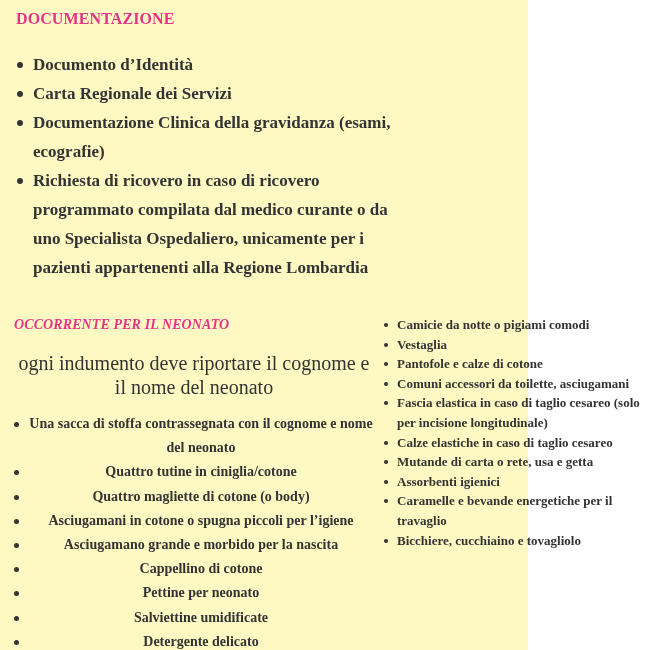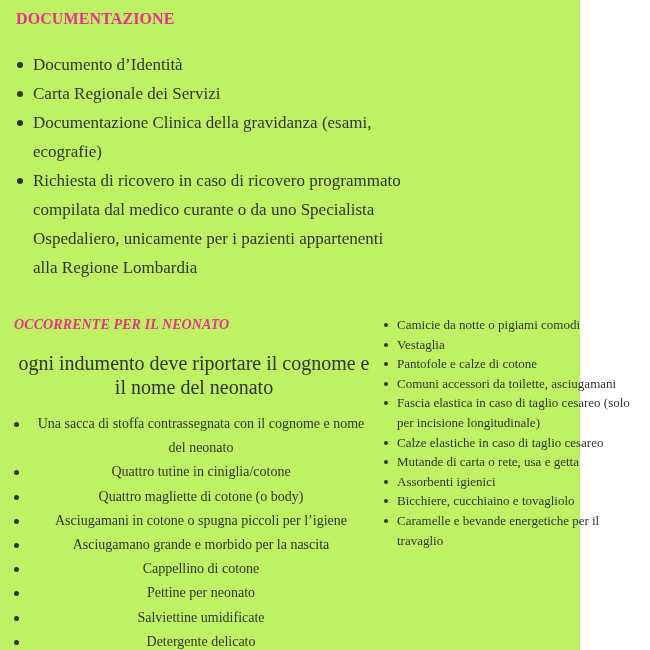--- a/index.html
+++ b/index.html
@@ -1,31 +1,31 @@
 <!DOCTYPE html>
 <html><head>
   <meta charset="utf-8">
   <style>
     * { margin: 0; padding: 0; box-sizing: border-box; }
     html, body {
       width: 650px; height: 650px; background: #ffffff; overflow: hidden;
       font-family: "DejaVu Serif", "Liberation Serif", serif;
       color: #333333;
     }
-    .page { position: relative; width: 580px; height: 650px; background: #bef264; }
+    .page { position: relative; width: 528px; height: 650px; background: #fef9c3; }
 
     .heading {
       color: #e5338a;
       font-family: "Liberation Serif", serif;
       font-weight: bold;
       letter-spacing: 0.1px;
     }
 
     ul.bullets { list-style: none; }
-    ul.bullets li { position: relative; }
+    ul.bullets li { position: relative; font-weight: bold; }
     ul.bullets li::before {
       content: ""; position: absolute; background: #333; border-radius: 50%;
     }
 
     
     #panel-doc { position: absolute; left: 16px; top: 9px; width: 390px; }
     #panel-doc .heading { font-size: 16px; line-height: 20px; }
     #panel-doc ul { margin-top: 21px; }
     #panel-doc li {
       font-family: "Liberation Serif", serif;
@@ -100,19 +100,19 @@
   <section id="panel-mom">
     <ul class="bullets">
       <li>Camicie da notte o pigiami comodi</li>
       <li>Vestaglia</li>
       <li>Pantofole e calze di cotone</li>
       <li>Comuni accessori da toilette, asciugamani</li>
       <li>Fascia elastica in caso di taglio cesareo (solo per incisione longitudinale)</li>
       <li>Calze elastiche in caso di taglio cesareo</li>
       <li>Mutande di carta o rete, usa e getta</li>
       <li>Assorbenti igienici</li>
+      <li>Caramelle e bevande energetiche per il travaglio</li>
       <li>Bicchiere, cucchiaino e tovagliolo</li>
-      <li>Caramelle e bevande energetiche per il travaglio</li>
     </ul>
   </section>
 
 
 </div>
 
 </body></html>

